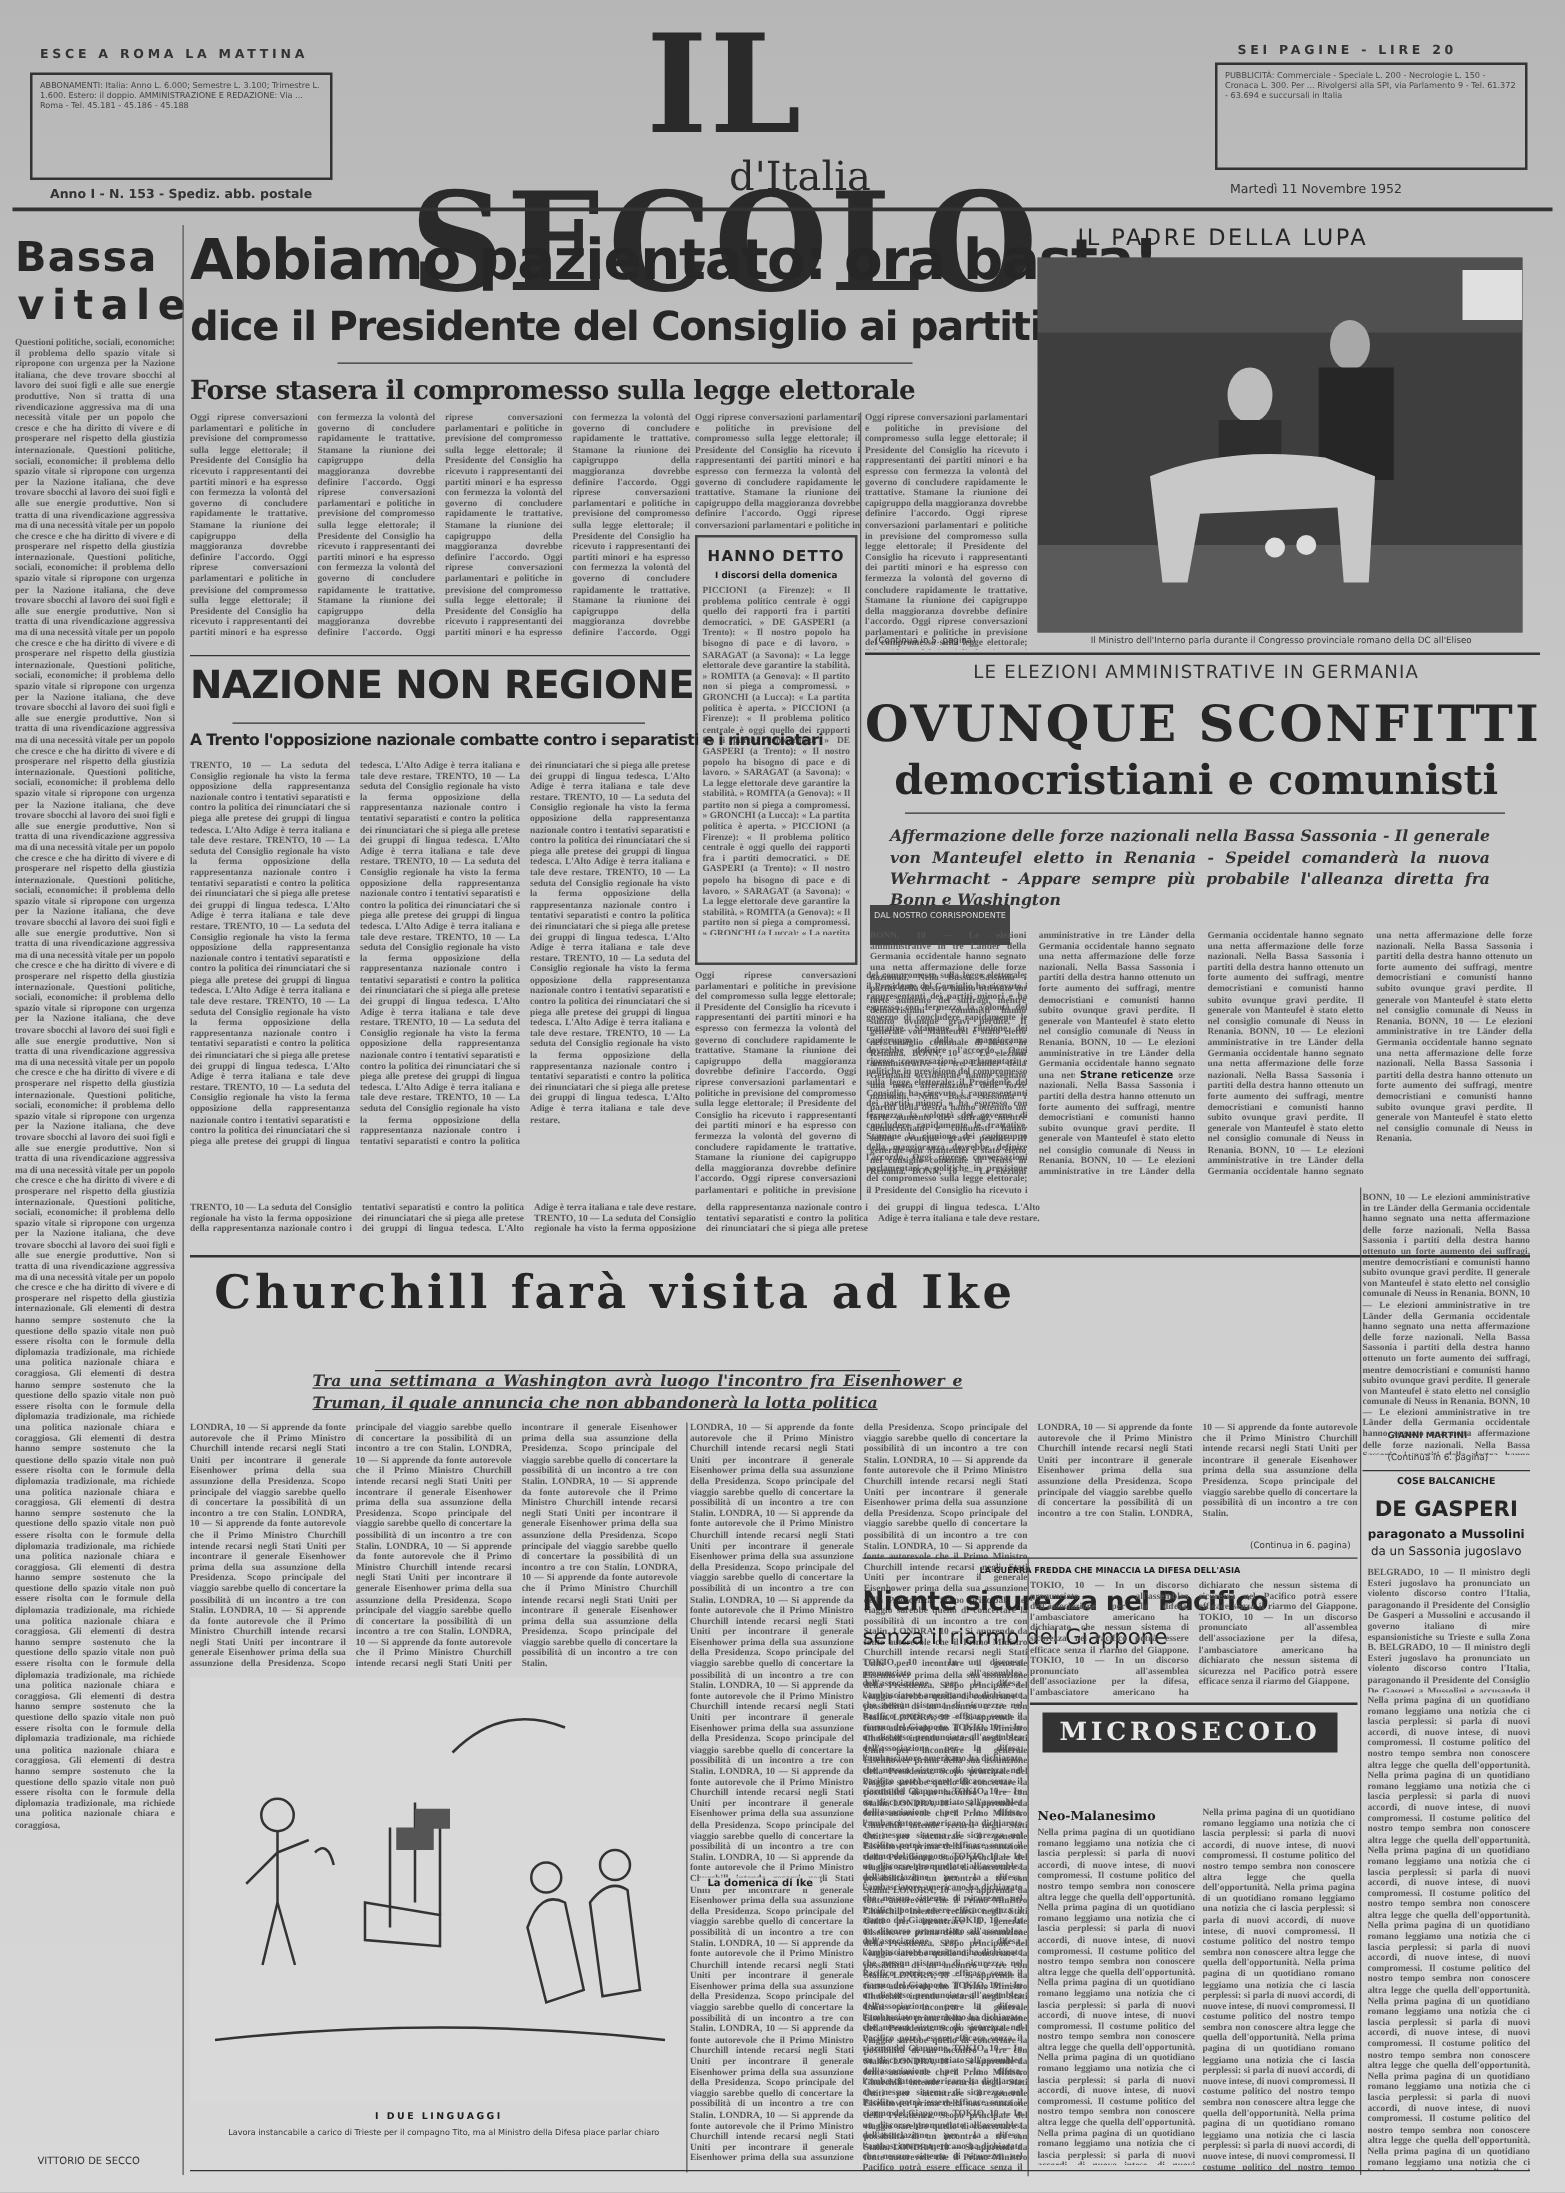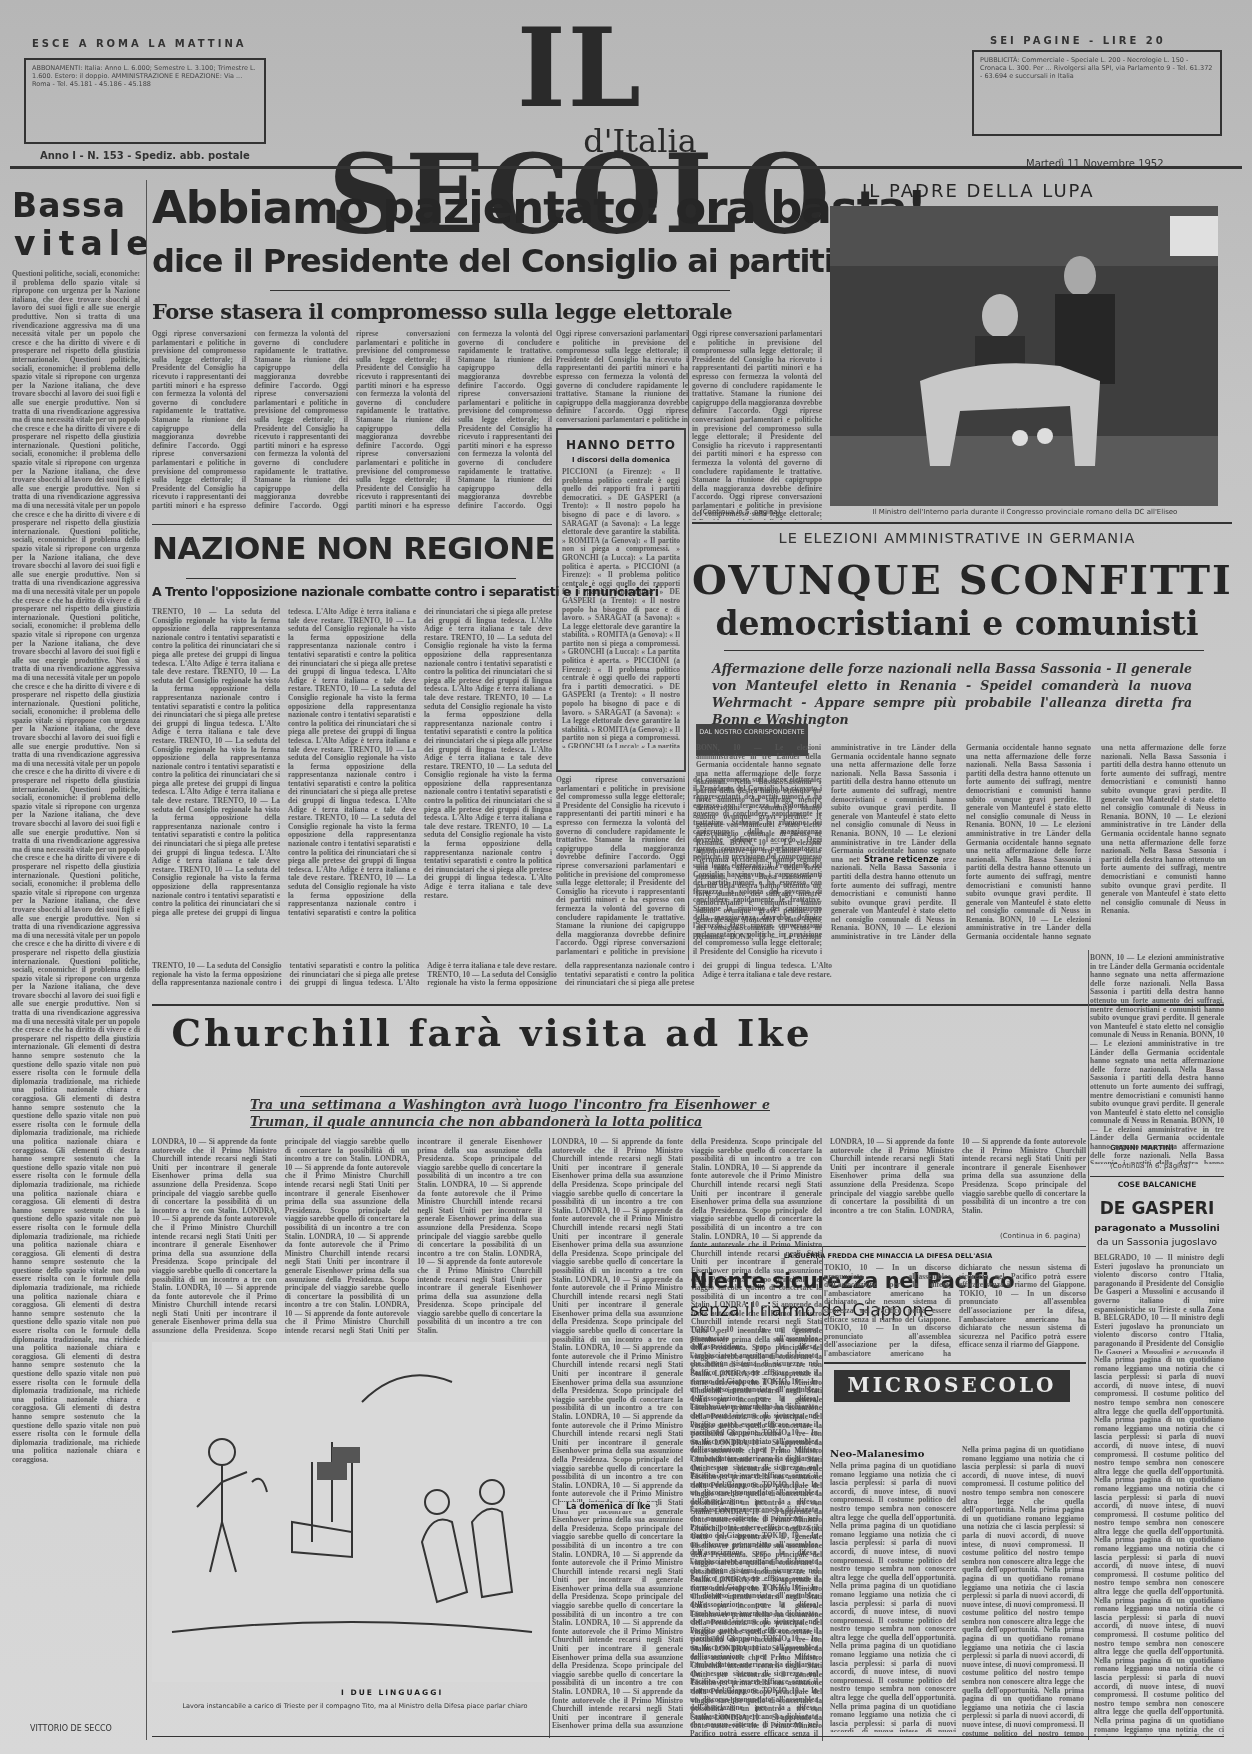--- a/index.html
+++ b/index.html
@@ -58,21 +58,21 @@
   </div>
   <div class="abs small" style="left:40px;top:150px;font-weight:bold;">Anno I - N. 153 - Spediz. abb. postale</div>
 
   <div class="abs mast-title">IL SECOLO</div>
   <div class="abs mast-sub">d'Italia</div>
 
   <div class="abs tag" style="left:990px;top:35px;">SEI PAGINE - LIRE 20</div>
   <div class="abs box" style="left:972px;top:50px;width:250px;height:86px;">
     <div>PUBBLICITÀ: Commerciale - Speciale L. 200 - Necrologie L. 150 - Cronaca L. 300. Per ... Rivolgersi alla SPI, via Parlamento 9 - Tel. 61.372 - 63.694 e succursali in Italia</div>
   </div>
-  <div class="abs small" style="left:1026px;top:146px;margin-top:12px;">Martedì 11 Novembre 1952</div>
+  <div class="abs small" style="left:984px;top:146px;">Martedì 11 Novembre 1952</div>
 
   <div class="abs rule" style="left:10px;top:166px;width:1232px;height:3px;"></div>
 
   <div class="abs h-cond" style="left:12px;top:188px;font-size:33px;line-height:36px;letter-spacing:1px;">Bassa</div>
   <div class="abs h-cond" style="left:14px;top:226px;font-size:33px;line-height:36px;letter-spacing:6px;">vitale</div>
   <div class="abs txt" style="left:12px;top:270px;width:128px;height:1330px;">
     <span>Questioni politiche, sociali, economiche: il problema dello spazio vitale si ripropone con urgenza per la Nazione italiana, che deve trovare sbocchi al lavoro dei suoi figli e alle sue energie produttive. Non si tratta di una rivendicazione aggressiva ma di una necessità vitale per un popolo che cresce e che ha diritto di vivere e di prosperare nel rispetto della giustizia internazionale.</span> <span>Questioni politiche, sociali, economiche: il problema dello spazio vitale si ripropone con urgenza per la Nazione italiana, che deve trovare sbocchi al lavoro dei suoi figli e alle sue energie produttive. Non si tratta di una rivendicazione aggressiva ma di una necessità vitale per un popolo che cresce e che ha diritto di vivere e di prosperare nel rispetto della giustizia internazionale.</span> <span>Questioni politiche, sociali, economiche: il problema dello spazio vitale si ripropone con urgenza per la Nazione italiana, che deve trovare sbocchi al lavoro dei suoi figli e alle sue energie produttive. Non si tratta di una rivendicazione aggressiva ma di una necessità vitale per un popolo che cresce e che ha diritto di vivere e di prosperare nel rispetto della giustizia internazionale.</span> <span>Questioni politiche, sociali, economiche: il problema dello spazio vitale si ripropone con urgenza per la Nazione italiana, che deve trovare sbocchi al lavoro dei suoi figli e alle sue energie produttive. Non si tratta di una rivendicazione aggressiva ma di una necessità vitale per un popolo che cresce e che ha diritto di vivere e di prosperare nel rispetto della giustizia internazionale.</span> <span>Questioni politiche, sociali, economiche: il problema dello spazio vitale si ripropone con urgenza per la Nazione italiana, che deve trovare sbocchi al lavoro dei suoi figli e alle sue energie produttive. Non si tratta di una rivendicazione aggressiva ma di una necessità vitale per un popolo che cresce e che ha diritto di vivere e di prosperare nel rispetto della giustizia internazionale.</span> <span>Questioni politiche, sociali, economiche: il problema dello spazio vitale si ripropone con urgenza per la Nazione italiana, che deve trovare sbocchi al lavoro dei suoi figli e alle sue energie produttive. Non si tratta di una rivendicazione aggressiva ma di una necessità vitale per un popolo che cresce e che ha diritto di vivere e di prosperare nel rispetto della giustizia internazionale.</span> <span>Questioni politiche, sociali, economiche: il problema dello spazio vitale si ripropone con urgenza per la Nazione italiana, che deve trovare sbocchi al lavoro dei suoi figli e alle sue energie produttive. Non si tratta di una rivendicazione aggressiva ma di una necessità vitale per un popolo che cresce e che ha diritto di vivere e di prosperare nel rispetto della giustizia internazionale.</span> <span>Questioni politiche, sociali, economiche: il problema dello spazio vitale si ripropone con urgenza per la Nazione italiana, che deve trovare sbocchi al lavoro dei suoi figli e alle sue energie produttive. Non si tratta di una rivendicazione aggressiva ma di una necessità vitale per un popolo che cresce e che ha diritto di vivere e di prosperare nel rispetto della giustizia internazionale.</span> <span>Questioni politiche, sociali, economiche: il problema dello spazio vitale si ripropone con urgenza per la Nazione italiana, che deve trovare sbocchi al lavoro dei suoi figli e alle sue energie produttive. Non si tratta di una rivendicazione aggressiva ma di una necessità vitale per un popolo che cresce e che ha diritto di vivere e di prosperare nel rispetto della giustizia internazionale.</span> <span>Gli elementi di destra hanno sempre sostenuto che la questione dello spazio vitale non può essere risolta con le formule della diplomazia tradizionale, ma richiede una politica nazionale chiara e coraggiosa.</span> <span>Gli elementi di destra hanno sempre sostenuto che la questione dello spazio vitale non può essere risolta con le formule della diplomazia tradizionale, ma richiede una politica nazionale chiara e coraggiosa.</span> <span>Gli elementi di destra hanno sempre sostenuto che la questione dello spazio vitale non può essere risolta con le formule della diplomazia tradizionale, ma richiede una politica nazionale chiara e coraggiosa.</span> <span>Gli elementi di destra hanno sempre sostenuto che la questione dello spazio vitale non può essere risolta con le formule della diplomazia tradizionale, ma richiede una politica nazionale chiara e coraggiosa.</span> <span>Gli elementi di destra hanno sempre sostenuto che la questione dello spazio vitale non può essere risolta con le formule della diplomazia tradizionale, ma richiede una politica nazionale chiara e coraggiosa.</span> <span>Gli elementi di destra hanno sempre sostenuto che la questione dello spazio vitale non può essere risolta con le formule della diplomazia tradizionale, ma richiede una politica nazionale chiara e coraggiosa.</span> <span>Gli elementi di destra hanno sempre sostenuto che la questione dello spazio vitale non può essere risolta con le formule della diplomazia tradizionale, ma richiede una politica nazionale chiara e coraggiosa.</span> <span>Gli elementi di destra hanno sempre sostenuto che la questione dello spazio vitale non può essere risolta con le formule della diplomazia tradizionale, ma richiede una politica nazionale chiara e coraggiosa.</span>
   </div>
   <div class="abs small" style="left:30px;top:1724px;font-size:8px;">VITTORIO DE SECCO</div>
   <div class="abs vrule" style="left:146px;top:180px;height:1560px;"></div>
@@ -212,21 +212,21 @@
         <circle cx="340" cy="150" r="12"></circle>
         <path d="M20 290 Q200 270 380 290"></path>
         <path d="M160 120 L160 200 M200 110 L200 190 M180 100 L180 180"></path>
       </g>
       <g fill="#555">
         <rect x="165" y="120" width="30" height="18"></rect>
         <rect x="180" y="105" width="28" height="16"></rect>
       </g>
     </svg>
   </div>
-  <div class="abs" style="left:300px;top:1688px;font-family:'DejaVu Sans',sans-serif;font-size:7.5px;font-weight:bold;letter-spacing:2px;margin-left:41px;">I DUE LINGUAGGI</div>
+  <div class="abs" style="left:300px;top:1688px;font-family:'DejaVu Sans',sans-serif;font-size:7.5px;font-weight:bold;letter-spacing:2px;">I DUE LINGUAGGI</div>
   <div class="abs caption" style="left:170px;top:1702px;width:370px;font-size:6.5px;">Lavora instancabile a carico di Trieste per il compagno Tito, ma al Ministro della Difesa piace parlar chiaro</div>
 
   <div class="abs vrule" style="left:549px;top:1138px;height:600px;"></div>
   <div class="abs vrule" style="left:688px;top:330px;height:630px;"></div>
   <div class="abs vrule" style="left:822px;top:1246px;height:495px;"></div>
   <div class="abs vrule" style="left:1088px;top:950px;height:790px;"></div>
   <div class="abs rule" style="left:152px;top:1736px;width:1072px;height:1px;"></div>
 </div>
 
 </body></html>

